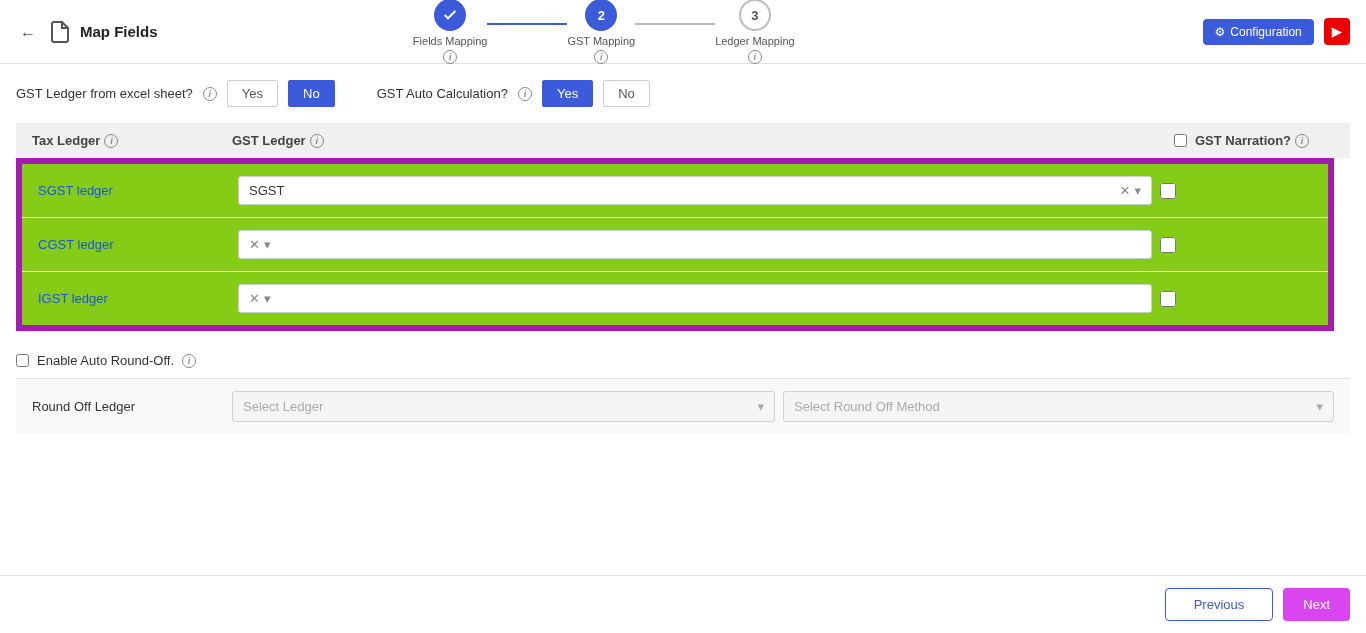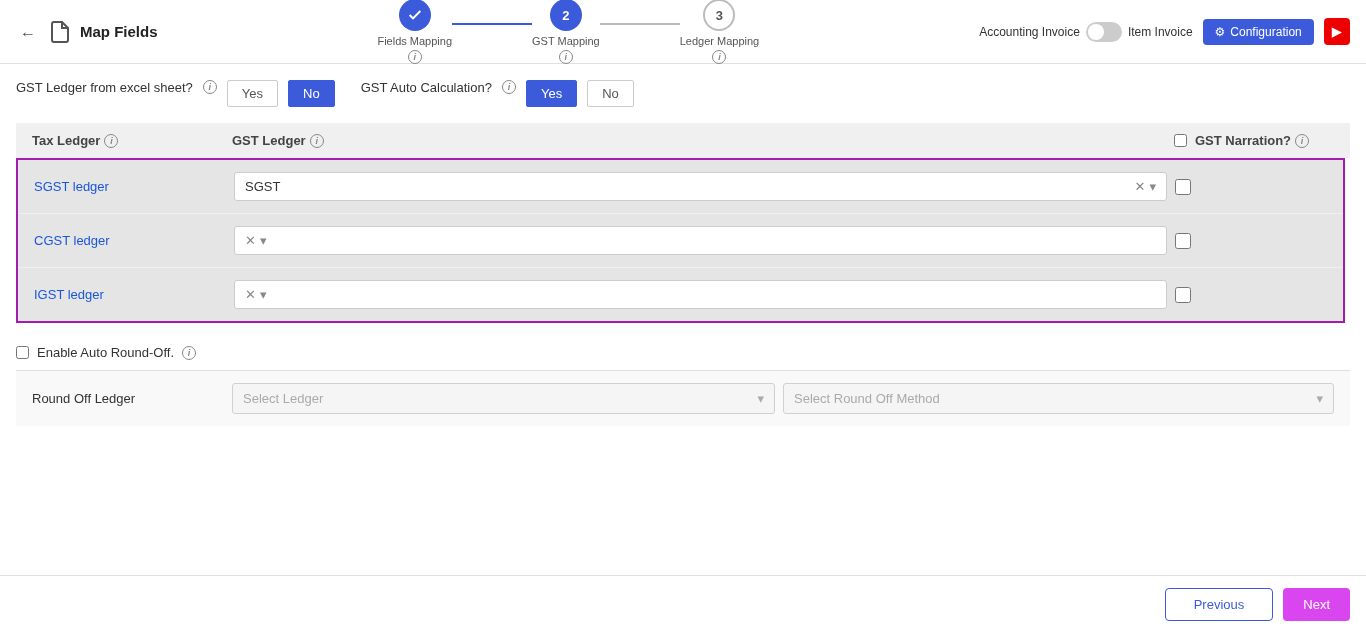--- a/index.html
+++ b/index.html
@@ -156,21 +156,21 @@
 
     
     .main-content {
       padding: 16px;
       background: #fff;
     }
 
     
     .gst-ledger-row {
       display: flex;
-      align-items: flex-start;
+      align-items: center;
       gap: 10px;
       margin-bottom: 16px;
       font-size: 13px;
     }
     .toggle-btn {
       padding: 5px 14px;
       border: 1px solid #ccc;
       border-radius: 2px;
       cursor: pointer;
       font-size: 13px;
@@ -204,23 +204,23 @@
       align-items: center;
     }
     .table-header-col {
       display: flex;
       align-items: center;
       gap: 4px;
     }
 
     
     .gst-section {
-      border: 2px solid #a21caf;
-      margin: 0 5px 12px 0;
-      background: #e5e5e5;
+      border: 6px solid #a21caf;
+      margin: 0 16px 12px 0;
+      background: #84cc16;
     }
     .gst-row {
       display: grid;
       grid-template-columns: 200px 1fr 160px;
       padding: 12px 16px;
       align-items: center;
       border-bottom: 1px solid #f0f0f0;
     }
     .gst-row:last-child {
       border-bottom: none;
@@ -392,43 +392,38 @@
     <div class="step">
       <div class="step-circle inactive">3</div>
       <div class="step-label">
         <span>Ledger Mapping</span>
         <span class="info-icon">i</span>
       </div>
     </div>
   </div>
 
   <div class="header-right">
-    <div class="toggle-group">
-      <span>Accounting Invoice</span>
-      <div class="toggle"></div>
-      <span>Item Invoice</span>
-    </div>
     <button class="config-btn">
       <span>⚙</span>
       <span>Configuration</span>
     </button>
     <button class="youtube-btn">
       <span>▶</span>
     </button>
   </div>
 </div>
 
 <div class="main-content">
 
   <div class="gst-ledger-row">
     <span>GST Ledger from excel sheet?</span>
     <span class="info-icon">i</span>
     <button class="toggle-btn inactive">Yes</button>
     <button class="toggle-btn active-no">No</button>
-    <span style="margin-left:16px">GST Auto Calculation?</span>
+    <span style="margin-left:32px">GST Auto Calculation?</span>
     <span class="info-icon">i</span>
     <button class="toggle-btn active-yes">Yes</button>
     <button class="toggle-btn inactive">No</button>
   </div>
 
   <div class="table-header">
     <div class="table-header-col">
       <span>Tax Ledger</span>
       <span class="info-icon">i</span>
     </div>

